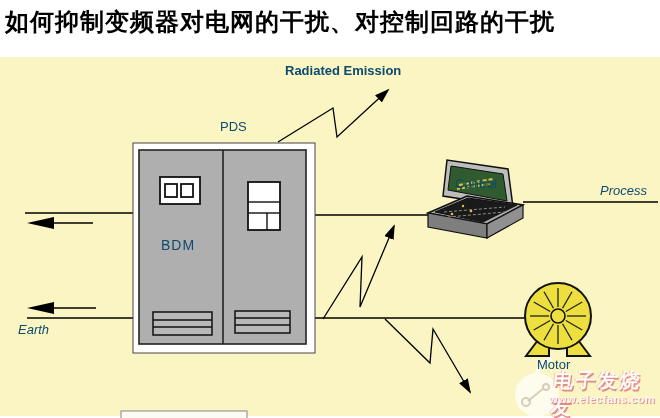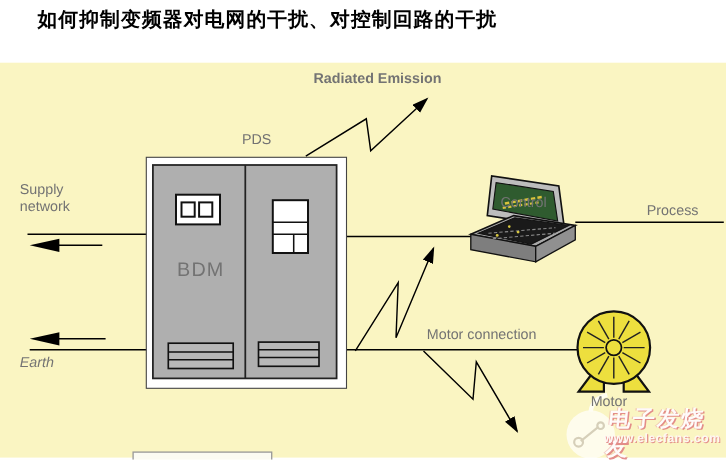--- a/index.html
+++ b/index.html
@@ -1,35 +1,35 @@
 <!DOCTYPE html>
 <html style="--panel-bg: #FAF5C2; --cabinet-gray: #AFAFAF; --motor-yellow: #EDDF3E; --screen-green: #2F5B2F; --watermark-pink: #E99B9B; --line-black: #000000;"><head>
 <meta charset="utf-8">
 <style>
   html,body{margin:0;padding:0;}
   body{width:660px;height:418px;background:#ffffff;font-family:"Liberation Sans",sans-serif;overflow:hidden;}
   .page{position:relative;width:660px;height:418px;background:#fff;overflow:hidden;}
-  .title{position:absolute;left:5px;top:6px;font-size:18px;font-weight:bold;color:#000;
-         letter-spacing:1px;font-family:"Liberation Sans",sans-serif;white-space:nowrap;margin-left:29px;}
+  .title{position:absolute;left:5px;top:6px;font-size:24px;font-weight:bold;color:#000;
+         letter-spacing:1px;font-family:"Liberation Sans",sans-serif;white-space:nowrap;}
   .canvas{position:absolute;left:0;top:0;width:660px;height:418px;}
   svg{position:absolute;left:0;top:0;}
   .bg-panel{fill:var(--panel-bg,#FAF5C2);}
   .cab-outer{fill:#ffffff;stroke:#444;stroke-width:1;}
   .cab-gray{fill:var(--cabinet-gray,#AFAFAF);stroke:#222;stroke-width:1.6;}
   .divider{stroke:#222;stroke-width:1.6;}
   .module{fill:#ffffff;stroke:#111;stroke-width:1.8;}
   .module-line{stroke:#111;stroke-width:1.4;fill:none;}
   .vent{fill:#B8B8B8;stroke:#111;stroke-width:1.5;}
   .vent-line{stroke:#111;stroke-width:1.4;}
   .wire{stroke:#000;stroke-width:1.4;fill:none;}
   .zig{stroke:#000;stroke-width:1.3;fill:none;}
   .ah{fill:#000;}
-  .lbl{position:absolute;font-size:13px;line-height:16px;color:#737373;white-space:pre-line;}
+  .lbl{position:absolute;font-size:13px;line-height:16px;color:#0c4a6e;white-space:pre-line;}
   .lbl.b{font-weight:bold;}
-  .lbl.bdm{font-size:18px;letter-spacing:1px;}
+  .lbl.bdm{font-size:14px;letter-spacing:1px;}
   .wm-brand{position:absolute;left:552px;top:367px;font-size:20px;font-weight:bold;letter-spacing:2px;
             color:rgba(255,255,255,0.95);transform:skewX(-6deg);
             text-shadow:1.5px 1.5px 0 rgba(224,130,130,0.9),-1px 0 0 rgba(233,155,155,0.5);}
   .wm-url{position:absolute;left:549px;top:393px;font-size:11px;font-weight:bold;
           color:rgba(255,248,245,0.95);letter-spacing:0.5px;
           text-shadow:1px 1px 0 rgba(224,130,130,0.85);}
 </style>
 </head>
 <body>
 
@@ -137,26 +137,23 @@
         <circle cx="537" cy="395" r="22" fill="rgba(255,255,255,0.82)"></circle>
         <line x1="528" y1="401" x2="544" y2="388" stroke="#CFC8B8" stroke-width="2"></line>
         <circle cx="526" cy="402" r="4" fill="none" stroke="#CFC8B8" stroke-width="2"></circle>
         <circle cx="546" cy="387" r="3" fill="none" stroke="#CFC8B8" stroke-width="2"></circle>
       </g>
 
       <rect x="121" y="411" width="126" height="12" fill="#FBFBF2" stroke="#999" stroke-width="1.2"></rect>
     </svg>
 
     <div class="lbl" style="left:220px;top:119px;">PDS</div>
-    <div class="lbl" style="left:18px;top:164px;">Supply
-network</div>
     <div class="lbl" style="left:18px;top:322px;font-style:italic;">Earth</div>
     <div class="lbl bdm" style="left:161px;top:237px;">BDM</div>
     <div class="lbl b" style="left:285px;top:63px;">Radiated Emission</div>
     <div class="lbl" style="left:455px;top:131px;margin-top:45px;">Control</div>
-    <div class="lbl" style="left:588px;top:183px;">Process</div>
-    <div class="lbl" style="left:388px;top:296px;">Motor connection</div>
+    <div class="lbl" style="left:600px;top:183px;font-style:italic;">Process</div>
     <div class="lbl" style="left:537px;top:357px;text-align:right;">Motor</div>
 
     <div class="wm-brand">电子发烧友</div>
     <div class="wm-url">www.elecfans.com</div>
   </div>
 </div>
 
 </body></html>

